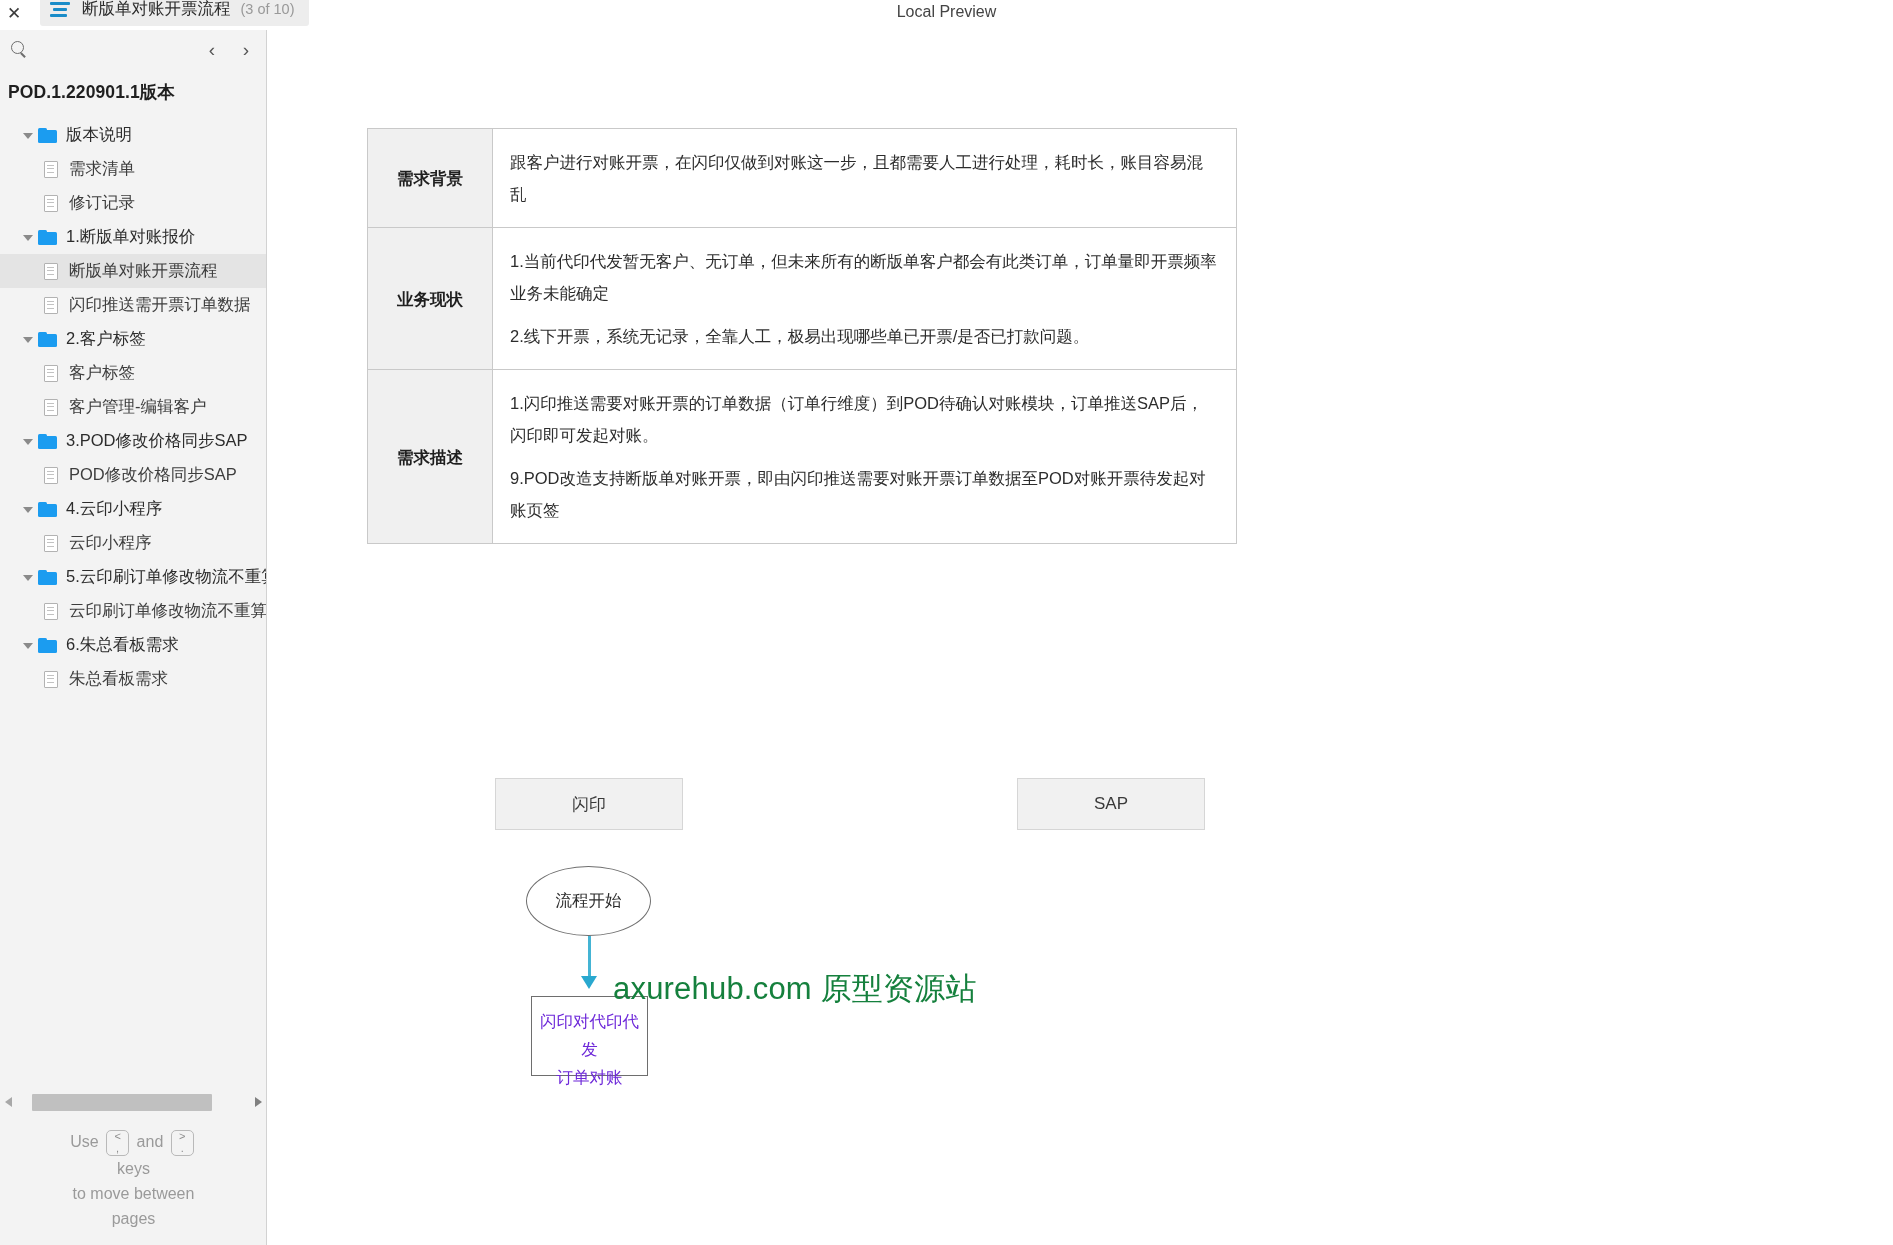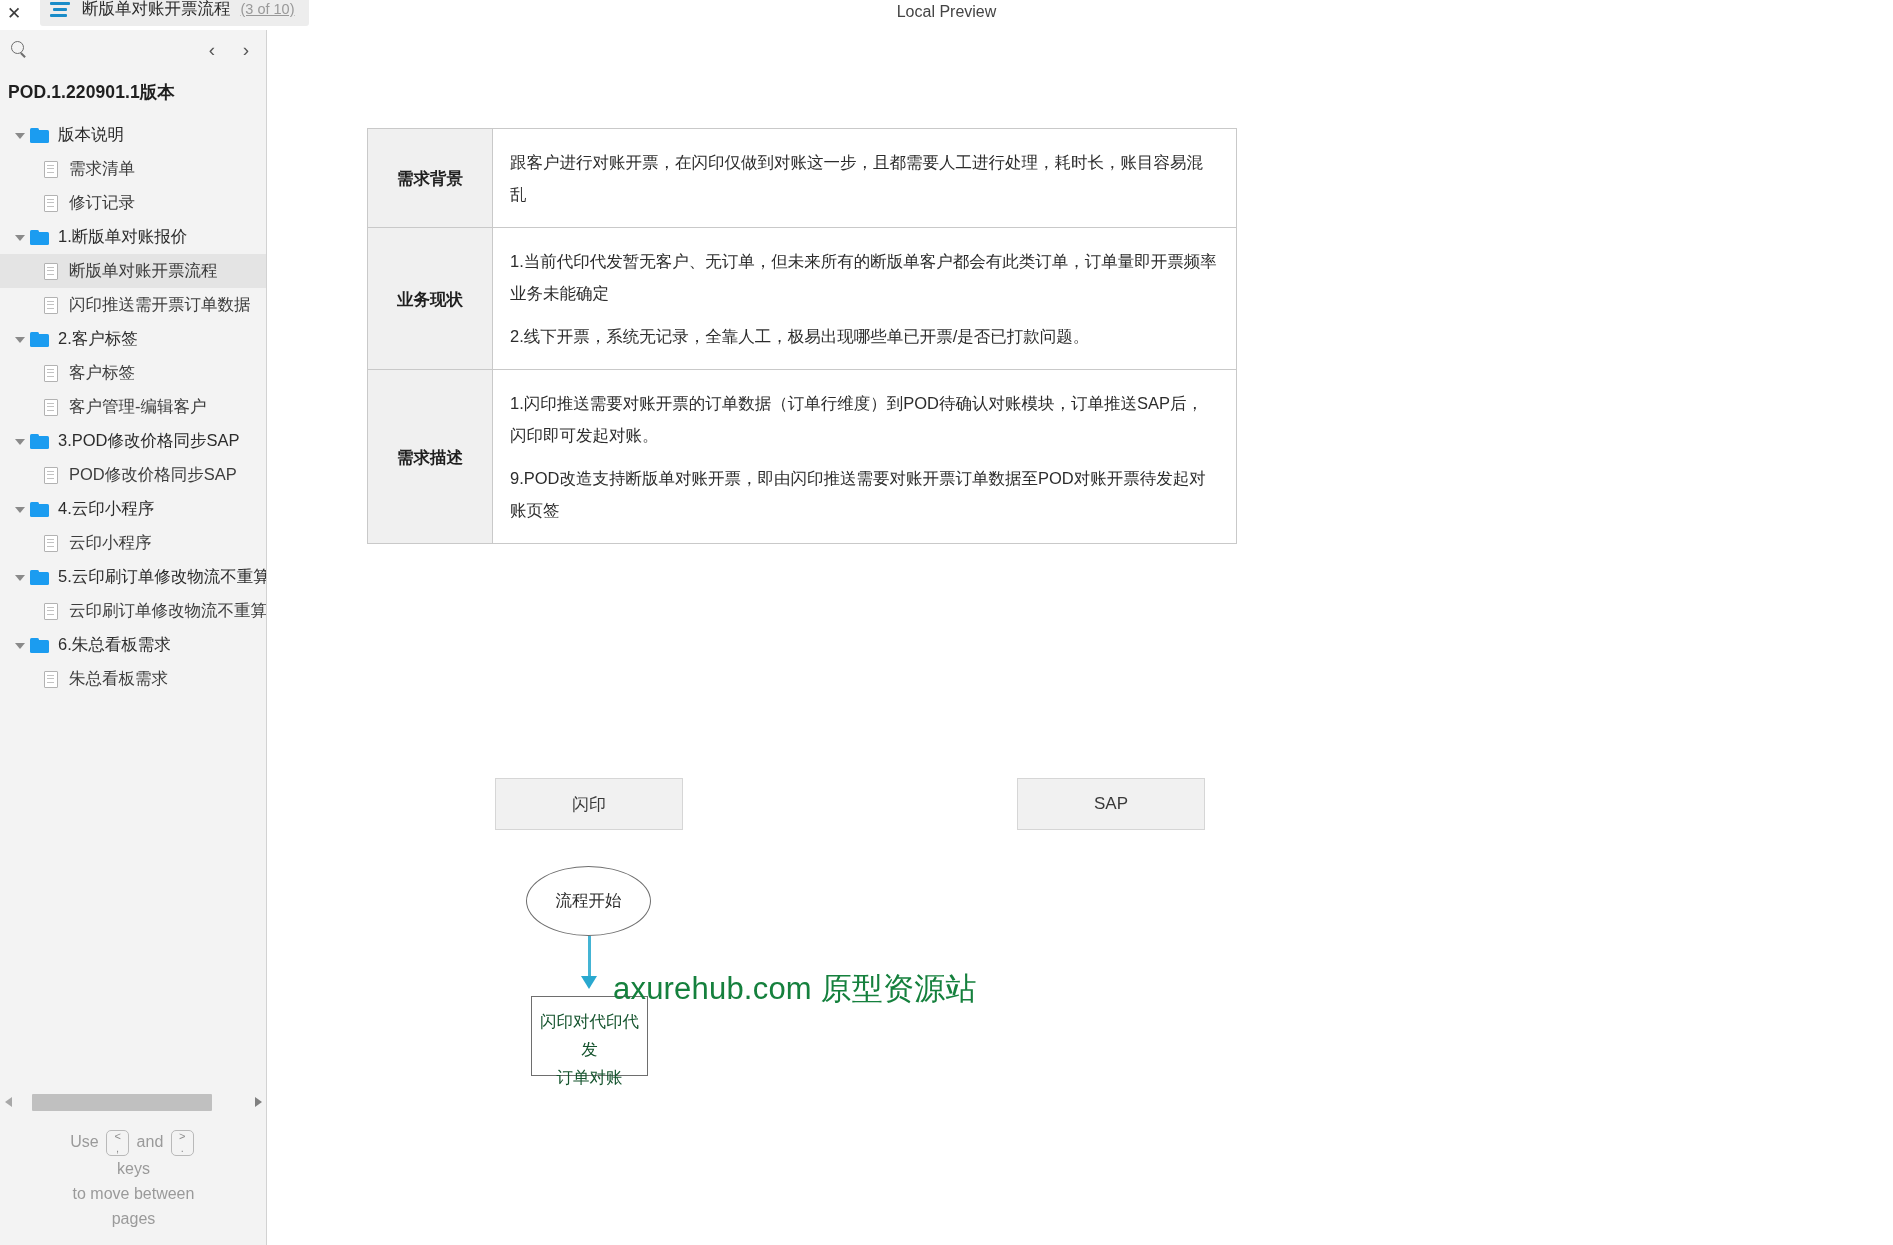--- a/index.html
+++ b/index.html
@@ -28,21 +28,21 @@
     gap: 10px; white-space: nowrap;
   }
   .tab-icon { width: 22px; height: 20px; position: relative; flex: none; }
   .tab-icon i {
     position: absolute; left: 0; height: 3px; background: #1a8cc8; border-radius: 1px;
   }
   .tab-icon i:nth-child(1) { top: 3px;  width: 20px; }
   .tab-icon i:nth-child(2) { top: 9px;  width: 14px; left: 3px; }
   .tab-icon i:nth-child(3) { top: 15px; width: 17px; }
   .tab-title { font-size: 16.5px; color: #2b2b2b; }
-  .tab-count { font-size: 14.5px; color: #999999; text-decoration: underline; }
+  .tab-count { font-size: 14.5px; color: #999999; }
   .preview-label {
     position: absolute; left: 0; right: 0; top: 0; height: 24px;
     text-align: center; font-size: 16px; color: #444; line-height: 24px;
     pointer-events: none;
   }
 
   
   .sidebar {
     position: absolute; left: 0; top: 30px; width: 267px; bottom: 0;
     background: #f3f3f3; border-right: 1px solid #d2d2d2;
@@ -69,21 +69,21 @@
   }
 
   .version-title {
     font-size: 17.5px; font-weight: bold; color: #1f1f1f;
     padding: 12px 0 14px 8px; letter-spacing: 0.1px;
   }
 
   .tree { user-select: none; }
   .tree-row {
     display: flex; align-items: center; height: 34px;
-    padding-left: 12px; white-space: nowrap; cursor: pointer;
+    padding-left: 20px; white-space: nowrap; cursor: pointer;
   }
   .tree-row.selected { background: #e4e4e4; }
   .caret {
     width: 16px; height: 16px; flex: none; position: relative; cursor: pointer;
     margin-right: 2px;
   }
   .caret::after {
     content:""; position:absolute; left: 3px; top: 6px;
     border-left: 5px solid transparent; border-right: 5px solid transparent;
     border-top: 6px solid #8a8a8a;
@@ -182,21 +182,21 @@
     font-size: 17px; color: #3a3a3a;
   }
   .ellipse {
     position: absolute; width: 125px; height: 70px;
     border: 1.4px solid #6e6e6e; border-radius: 50%; background: #fff;
     display: flex; align-items: center; justify-content: center;
     font-size: 16.5px; color: #2d2d2d;
   }
   .proc-box {
     position: absolute; border: 1.4px solid #6e6e6e; background: #fff;
-    font-size: 16.5px; color: #14532d; text-align: center;
+    font-size: 16.5px; color: #6d28d9; text-align: center;
     padding-top: 10px; line-height: 28px;
   }
   .arrow-line {
     position: absolute; width: 2.5px; background: #44b4d4;
   }
   .arrow-head {
     position: absolute; width: 0; height: 0;
     border-left: 8px solid transparent; border-right: 8px solid transparent;
     border-top: 13px solid #29a8cf;
   }

